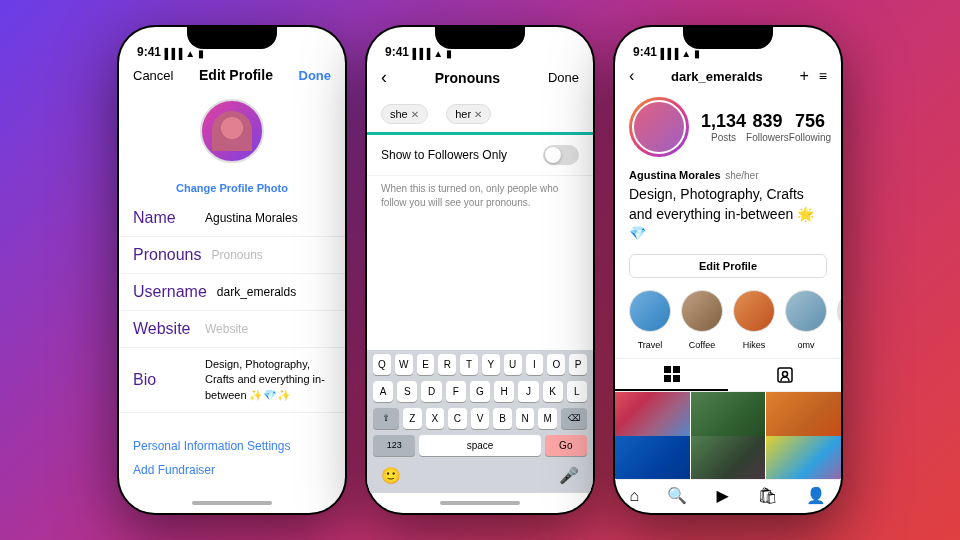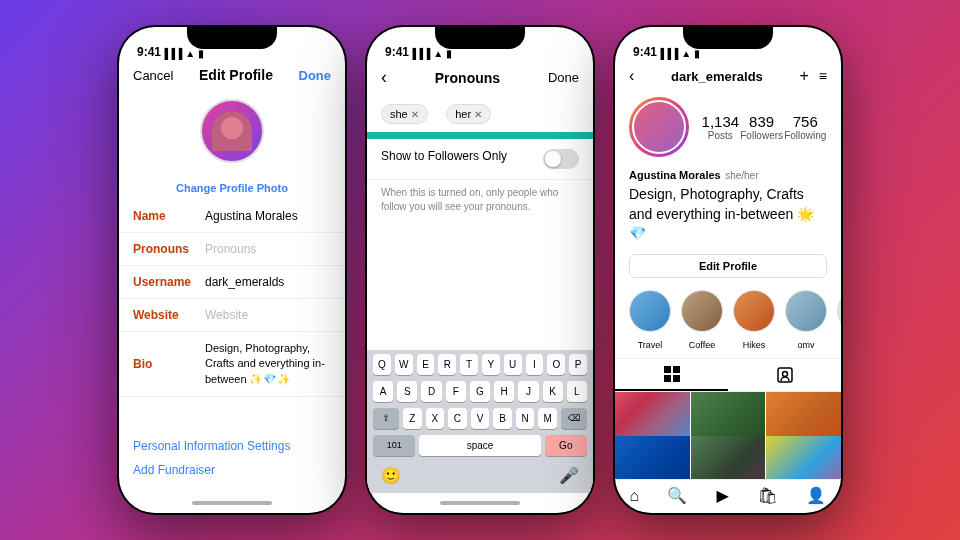--- a/index.html
+++ b/index.html
@@ -122,23 +122,23 @@
       overflow: hidden;
     }
     .phone1 .form-row {
       display: flex;
       align-items: center;
       padding: 9px 14px;
       border-bottom: 1px solid #f0f0f0;
       gap: 10px;
     }
     .phone1 .form-label {
-      font-size: 12px;
-      color: #c2410c;
-      font-weight: 700;
+      font-size: 16px;
+      color: #4c1d95;
+      font-weight: 400;
       min-width: 62px;
     }
     .phone1 .form-value {
       font-size: 12px;
       color: #000;
       flex: 1;
     }
     .phone1 .form-placeholder {
       font-size: 12px;
       color: #bbb;
@@ -196,23 +196,24 @@
       padding: 4px 14px 10px;
       font-size: 10px;
       color: #555;
       line-height: 1.4;
       flex-shrink: 0;
     }
     .phone2 .pronoun-desc a { color: #3b82f6; }
 
     .phone2 .toggle-row {
       display: flex;
+      align-items: center;
       justify-content: space-between;
       padding: 10px 14px;
-      border-top: 7px solid #14b8a6;
+      border-top: 3px solid #14b8a6;
       border-bottom: 1px solid #f0f0f0;
       flex-shrink: 0;
     }
     .toggle-label { font-size: 12px; color: #000; font-weight: 500; }
     .toggle-switch {
       width: 36px;
       height: 20px;
       background: #ddd;
       border-radius: 10px;
       position: relative;
@@ -333,21 +334,21 @@
       border: 2px solid #fff;
     }
 
     .phone3 .stats-row {
       display: flex;
       gap: 0;
       flex: 1;
       justify-content: space-around;
     }
     .stat-item { text-align: center; }
-    .stat-number { font-size: 15px; font-weight: 400; display: block; }
+    .stat-number { font-size: 18px; font-weight: 700; display: block; }
     .stat-label { font-size: 10px; color: #555; display: block; }
 
     .phone3 .username-row {
       padding: 2px 14px 1px;
       flex-shrink: 0;
     }
     .phone3 .username-text { font-size: 11px; font-weight: 700; }
     .phone3 .she-her { font-size: 10px; color: #777; }
 
     .phone3 .bio-text {
@@ -581,21 +582,21 @@
         <div class="key">Z</div>
         <div class="key">X</div>
         <div class="key">C</div>
         <div class="key">V</div>
         <div class="key">B</div>
         <div class="key">N</div>
         <div class="key">M</div>
         <div class="key key-special">⌫</div>
       </div>
       <div class="keyboard-row" style="padding-bottom:6px;">
-        <div class="key key-special">101</div>
+        <div class="key key-special">123</div>
         <div class="key key-space">space</div>
         <div class="key key-go">Go</div>
       </div>
       <div class="keyboard-bottom">
         <span class="key-emoji">🙂</span>
         <span class="key-mic">🎤</span>
       </div>
     </div>
 
     <div class="home-indicator">

